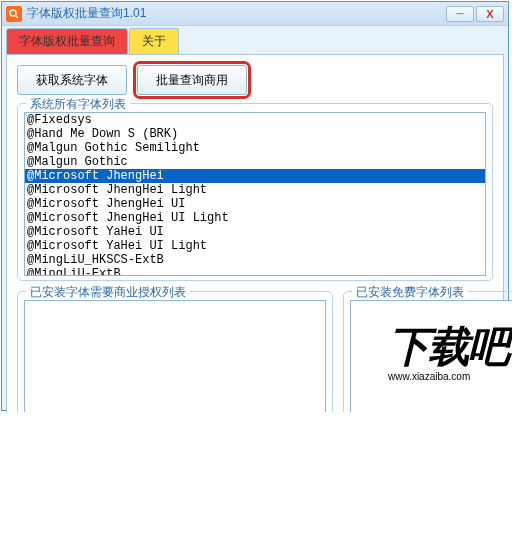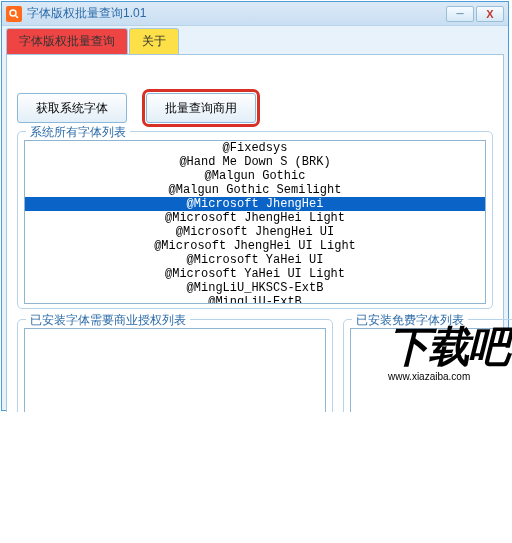--- a/index.html
+++ b/index.html
@@ -61,21 +61,21 @@
 
 .content {
   background: #fff;
   border: 1px solid #a7c7e0;
   margin: 0 4px 4px 4px;
   height: 466px;
   padding: 10px;
   position: relative;
 }
 
-.btn-row { display: flex; gap: 19px; margin-bottom: 8px; margin-top: 28px; }
+.btn-row { display: flex; gap: 10px; margin-bottom: 8px; }
 .btn {
   height: 30px;
   padding: 0 18px;
   border: 1px solid #8bb8d8;
   background: linear-gradient(#fdfeff, #e3eff8);
   border-radius: 3px;
   font-size: 12px;
   display: flex; align-items: center; justify-content: center;
   cursor: default;
 }
@@ -110,21 +110,21 @@
 .listbox-inner { overflow-y: scroll; overflow-x: scroll; height: 100%; }
 .listbox-inner::-webkit-scrollbar { width: 15px; height: 15px; }
 .listbox-inner::-webkit-scrollbar-track { background: #e6eef5; border: 1px solid #c8dae8; }
 .listbox-inner::-webkit-scrollbar-thumb { background: linear-gradient(#cfe4f3,#a8cde8); border: 1px solid #7daacb; border-radius: 2px; }
 .listbox-inner::-webkit-scrollbar-button { background: #d8eaf6; border: 1px solid #a8c8de; height: 15px; width:15px; }
 
 .list-item { padding: 0 2px; white-space: nowrap; line-height: 14px; }
 .list-item.selected { background: #0a64c8; color: #fff; }
 
 .main-list { height: 178px; }
-.main-list .listbox { height: 164px; text-align: center; }
+.main-list .listbox { height: 164px; }
 
 .bottom-row { display: flex; gap: 10px; margin-top: 10px; }
 .bottom-row .groupbox { flex: 1; height: 196px; }
 .bottom-row .listbox { height: 180px; }
 
 .bottom-bar {
   display: flex;
   justify-content: flex-end;
   gap: 10px;
   padding: 6px 10px;
@@ -176,22 +176,22 @@
       <div class="btn">获取系统字体</div>
       <div class="btn highlighted">批量查询商用</div>
     </div>
 
     <div class="groupbox main-list">
       <div class="legend">系统所有字体列表</div>
       <div class="listbox">
         <div class="listbox-inner" id="font-list-inner">
             <div class="list-item">@Fixedsys</div>
             <div class="list-item">@Hand Me Down S (BRK)</div>
+            <div class="list-item">@Malgun Gothic Semilight</div>
             <div class="list-item">@Malgun Gothic</div>
-            <div class="list-item">@Malgun Gothic Semilight</div>
             <div class="list-item selected">@Microsoft JhengHei</div>
             <div class="list-item">@Microsoft JhengHei Light</div>
             <div class="list-item">@Microsoft JhengHei UI</div>
             <div class="list-item">@Microsoft JhengHei UI Light</div>
             <div class="list-item">@Microsoft YaHei UI</div>
             <div class="list-item">@Microsoft YaHei UI Light</div>
             <div class="list-item">@MingLiU_HKSCS-ExtB</div>
             <div class="list-item">@MingLiU-ExtB</div>
           </div>
       </div>

